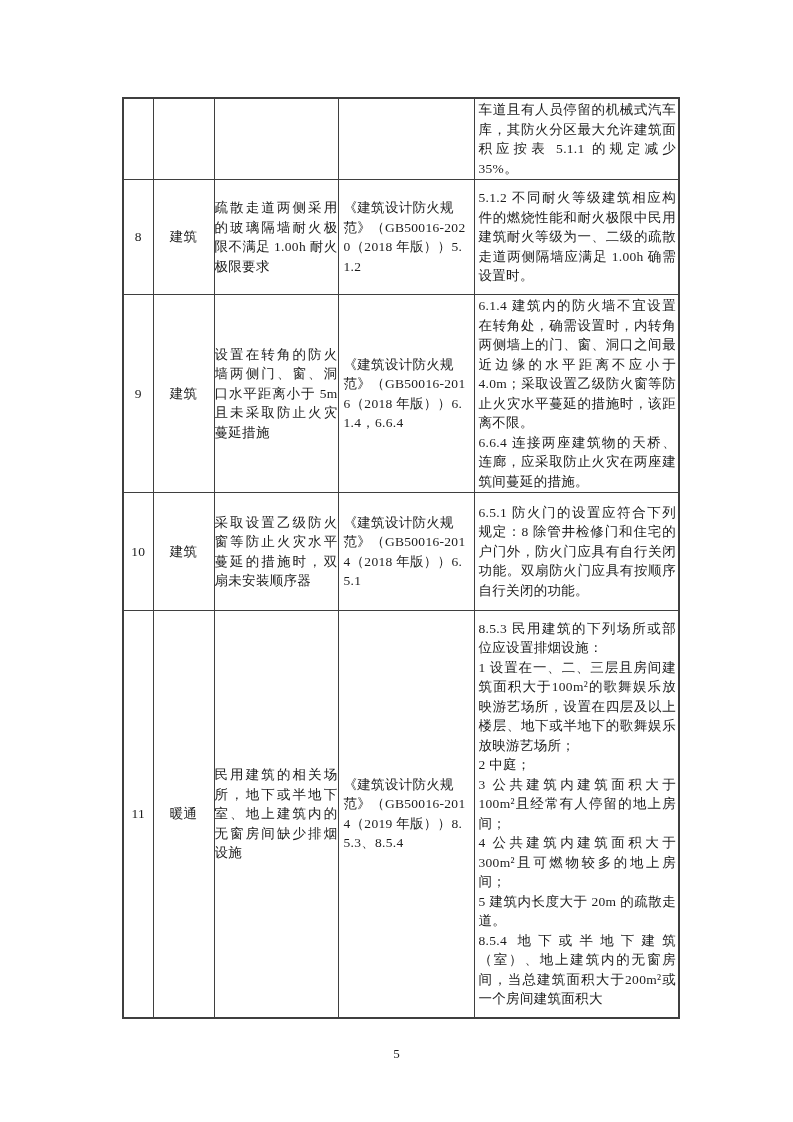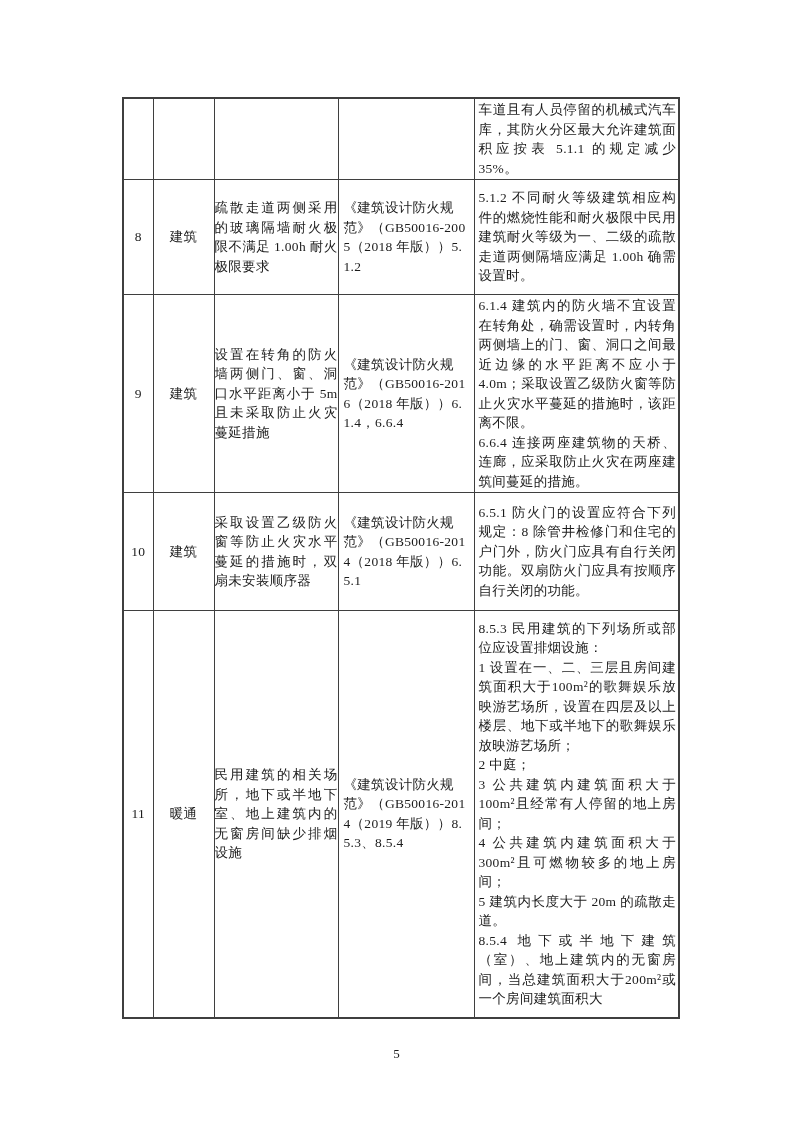--- a/index.html
+++ b/index.html
@@ -95,21 +95,21 @@
         <td class="c-cat"></td>
         <td class="c-issue"></td>
         <td class="c-basis"></td>
         <td class="c-prov">车道且有人员停留的机械式汽车库，其防火分区最大允许建筑面积应按表 5.1.1 的规定减少 35%。</td>
       </tr>
 
       <tr class="r-8">
         <td class="c-num">8</td>
         <td class="c-cat">建筑</td>
         <td class="c-issue">疏散走道两侧采用的玻璃隔墙耐火极限不满足 1.00h 耐火极限要求</td>
-        <td class="c-basis">《建筑设计防火规范》（GB50016-2005（2018 年版））5.1.2</td>
+        <td class="c-basis">《建筑设计防火规范》（GB50016-2020（2018 年版））5.1.2</td>
         <td class="c-prov">5.1.2 不同耐火等级建筑相应构件的燃烧性能和耐火极限中民用建筑耐火等级为一、二级的疏散走道两侧隔墙应满足 1.00h 确需设置时。</td>
       </tr>
 
       <tr class="r-9">
         <td class="c-num">9</td>
         <td class="c-cat">建筑</td>
         <td class="c-issue">设置在转角的防火墙两侧门、窗、洞口水平距离小于 5m 且未采取防止火灾蔓延措施</td>
         <td class="c-basis">《建筑设计防火规范》（GB50016-2016（2018 年版））6.1.4，6.6.4</td>
         <td class="c-prov">6.1.4 建筑内的防火墙不宜设置在转角处，确需设置时，内转角两侧墙上的门、窗、洞口之间最近边缘的水平距离不应小于 4.0m；采取设置乙级防火窗等防止火灾水平蔓延的措施时，该距离不限。
 6.6.4 连接两座建筑物的天桥、连廊，应采取防止火灾在两座建筑间蔓延的措施。</td>

